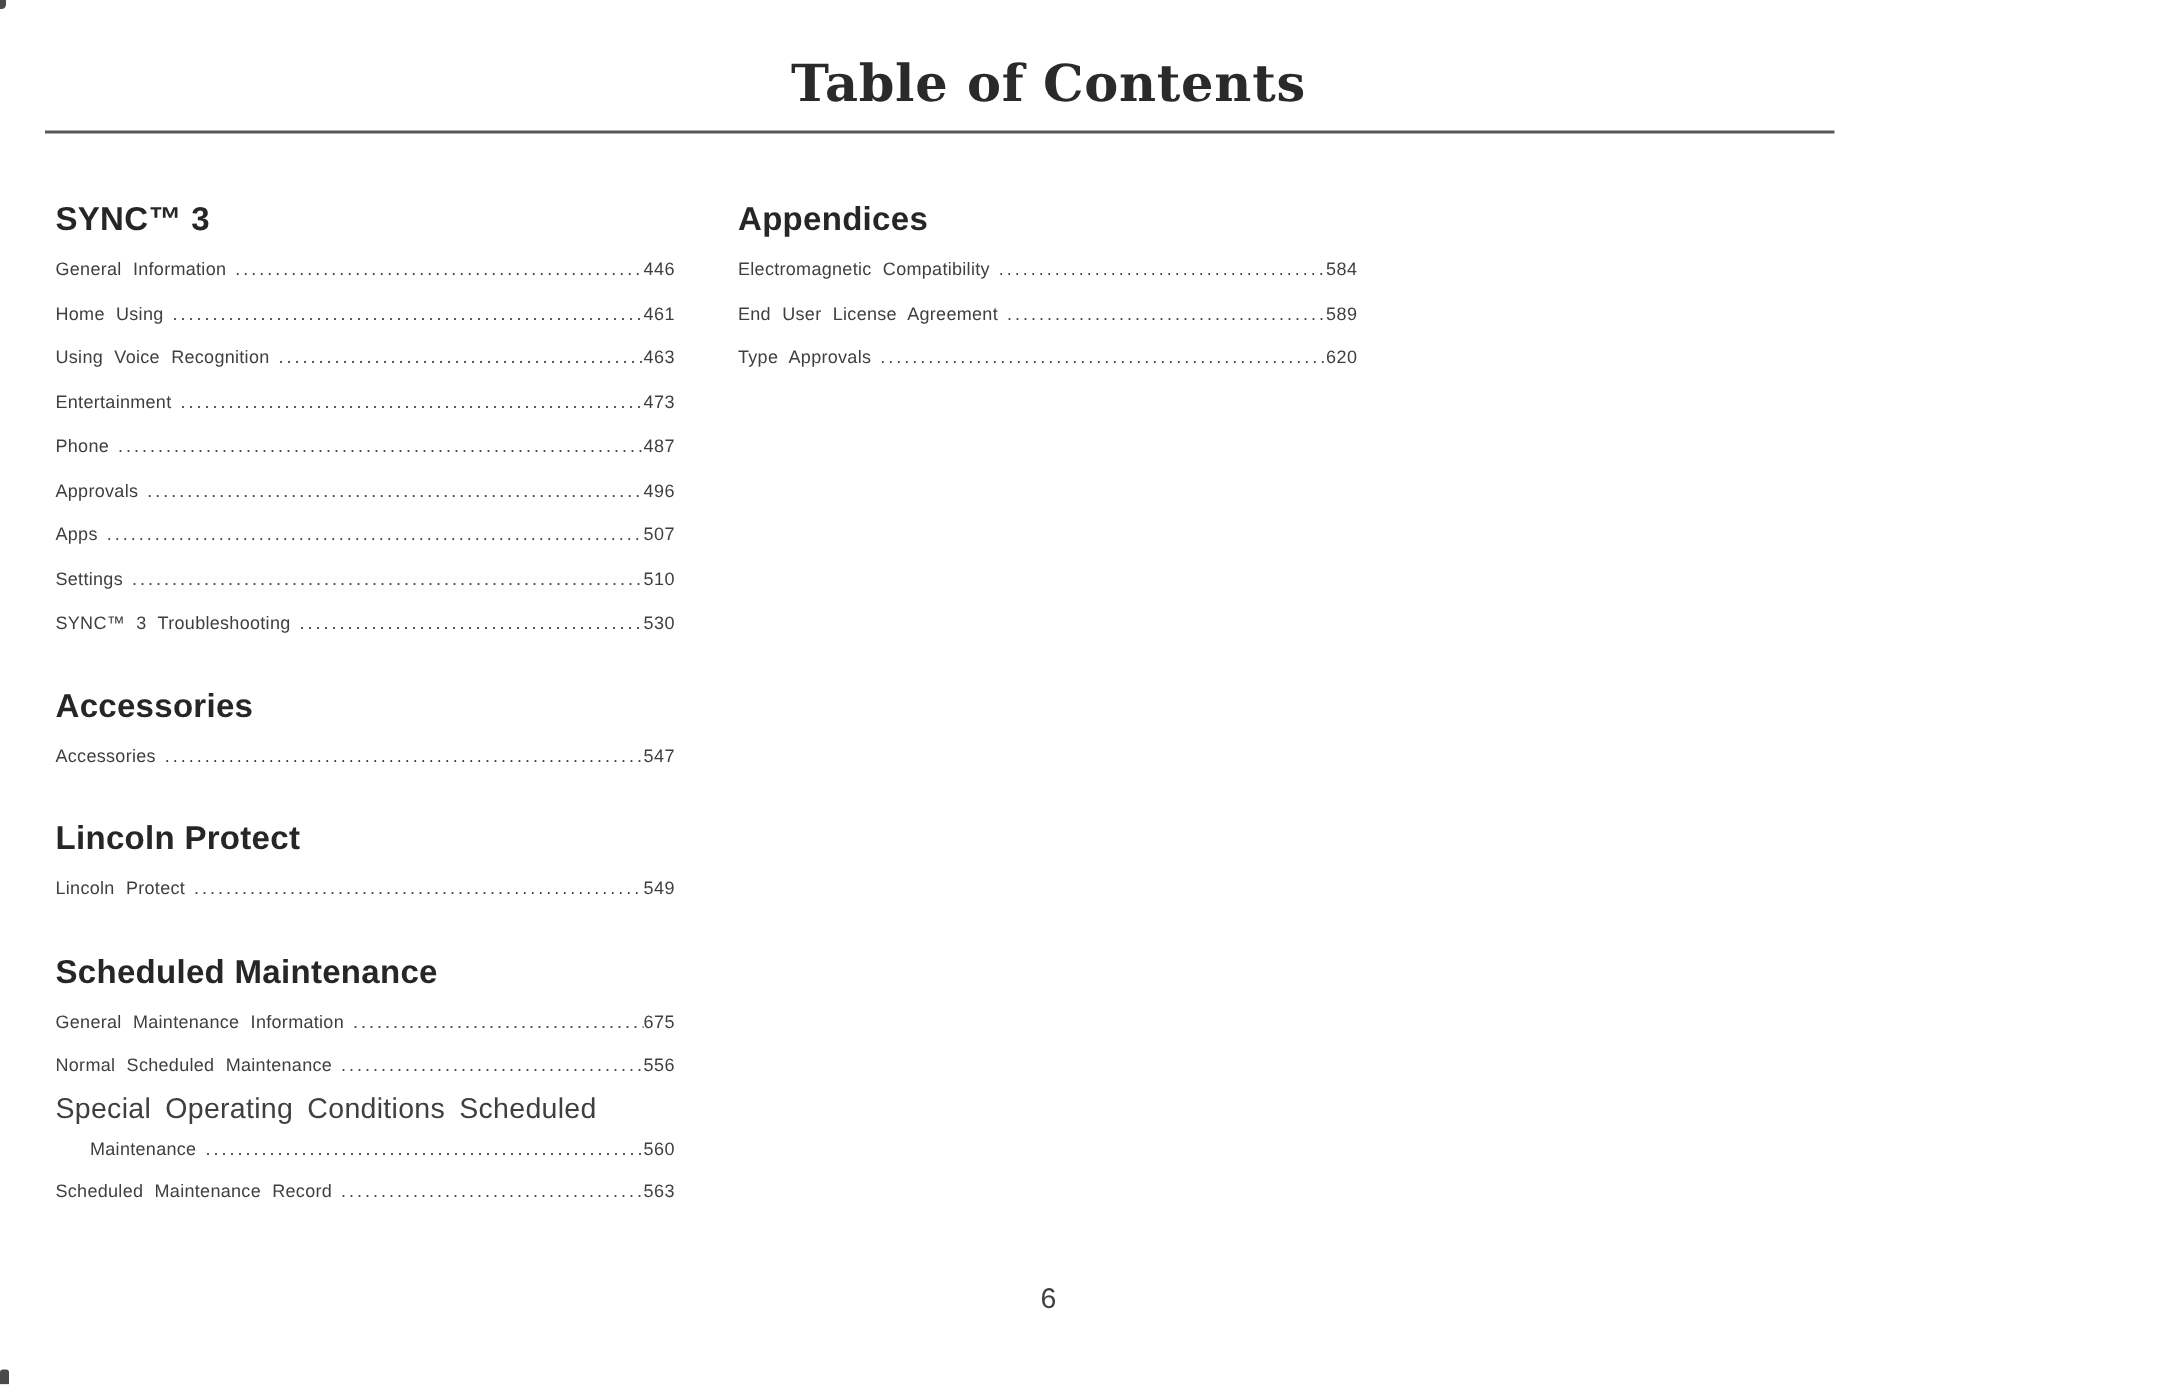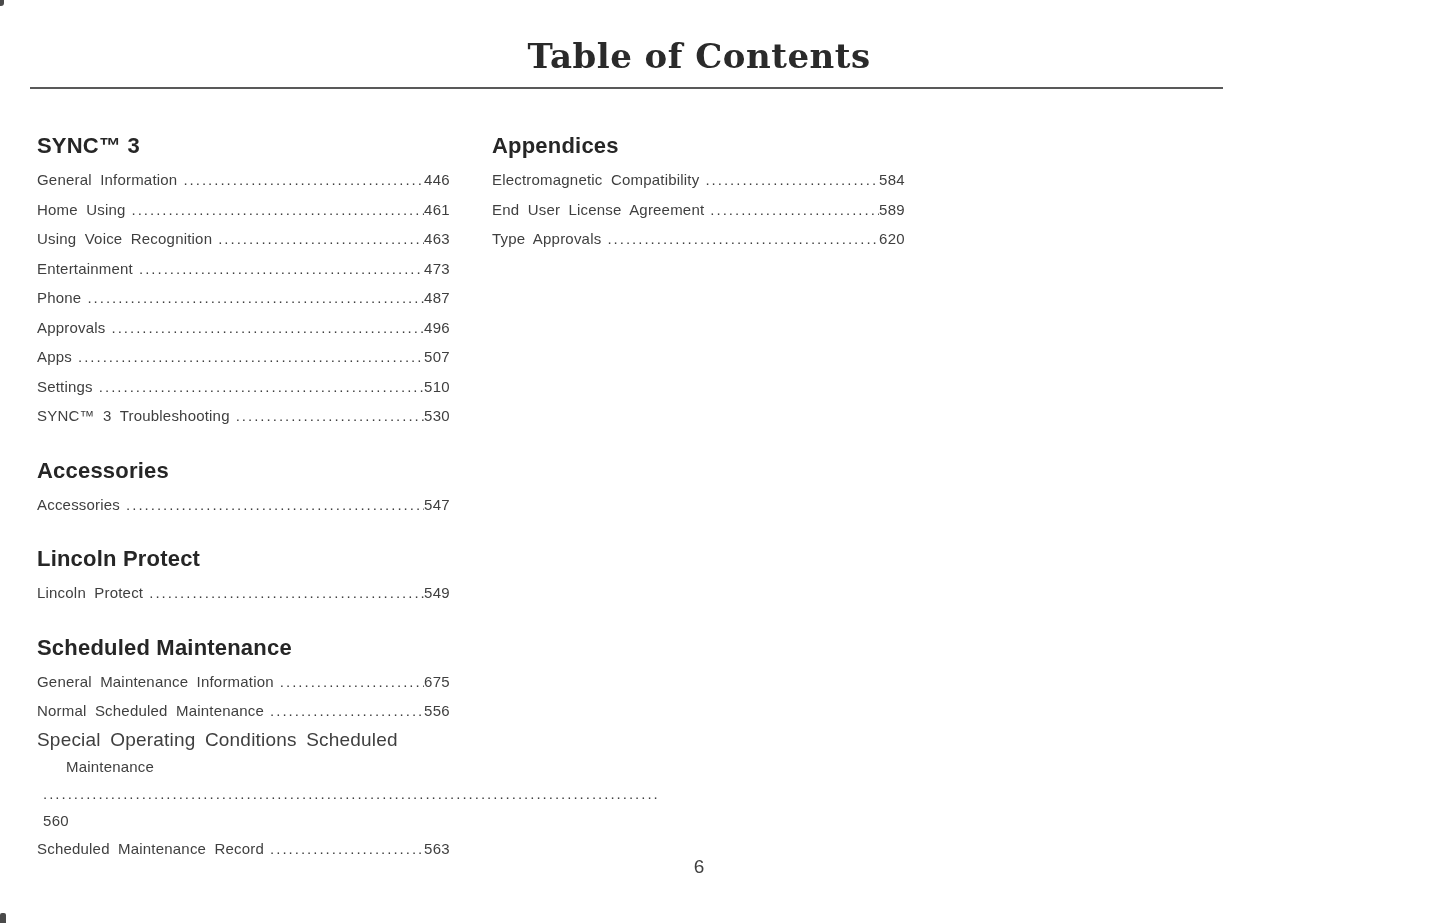--- a/index.html
+++ b/index.html
@@ -57,21 +57,21 @@
     margin: 0 0 4px 0;
     font-size: 22px;
     line-height: 30px;
     font-weight: 700;
     color: #262626;
     letter-spacing: 0.2px;
   }
   .entry-row {
     display: flex;
     align-items: baseline;
-    font-size: 15px;
+    font-size: 12px;
     line-height: 29.5px;
     color: #3f3f3f;
   }
   .entry-label {
     flex: 0 0 auto;
     white-space: nowrap;
     word-spacing: 4px;
     letter-spacing: 0.2px;
   }
   .leader {
@@ -92,21 +92,20 @@
   }
   .two-line .entry-line1 {
     font-size: 19px;
     line-height: 27px;
     white-space: nowrap;
     word-spacing: 4px;
     letter-spacing: 0.2px;
   }
   .two-line .entry-row {
     line-height: 27px;
-    flex-direction: column;
   }
   .two-line .entry-row .entry-label {
     padding-left: 23px;
   }
 
   
   .doc-footer {
     position: absolute;
     left: 30px;
     top: 853px;

